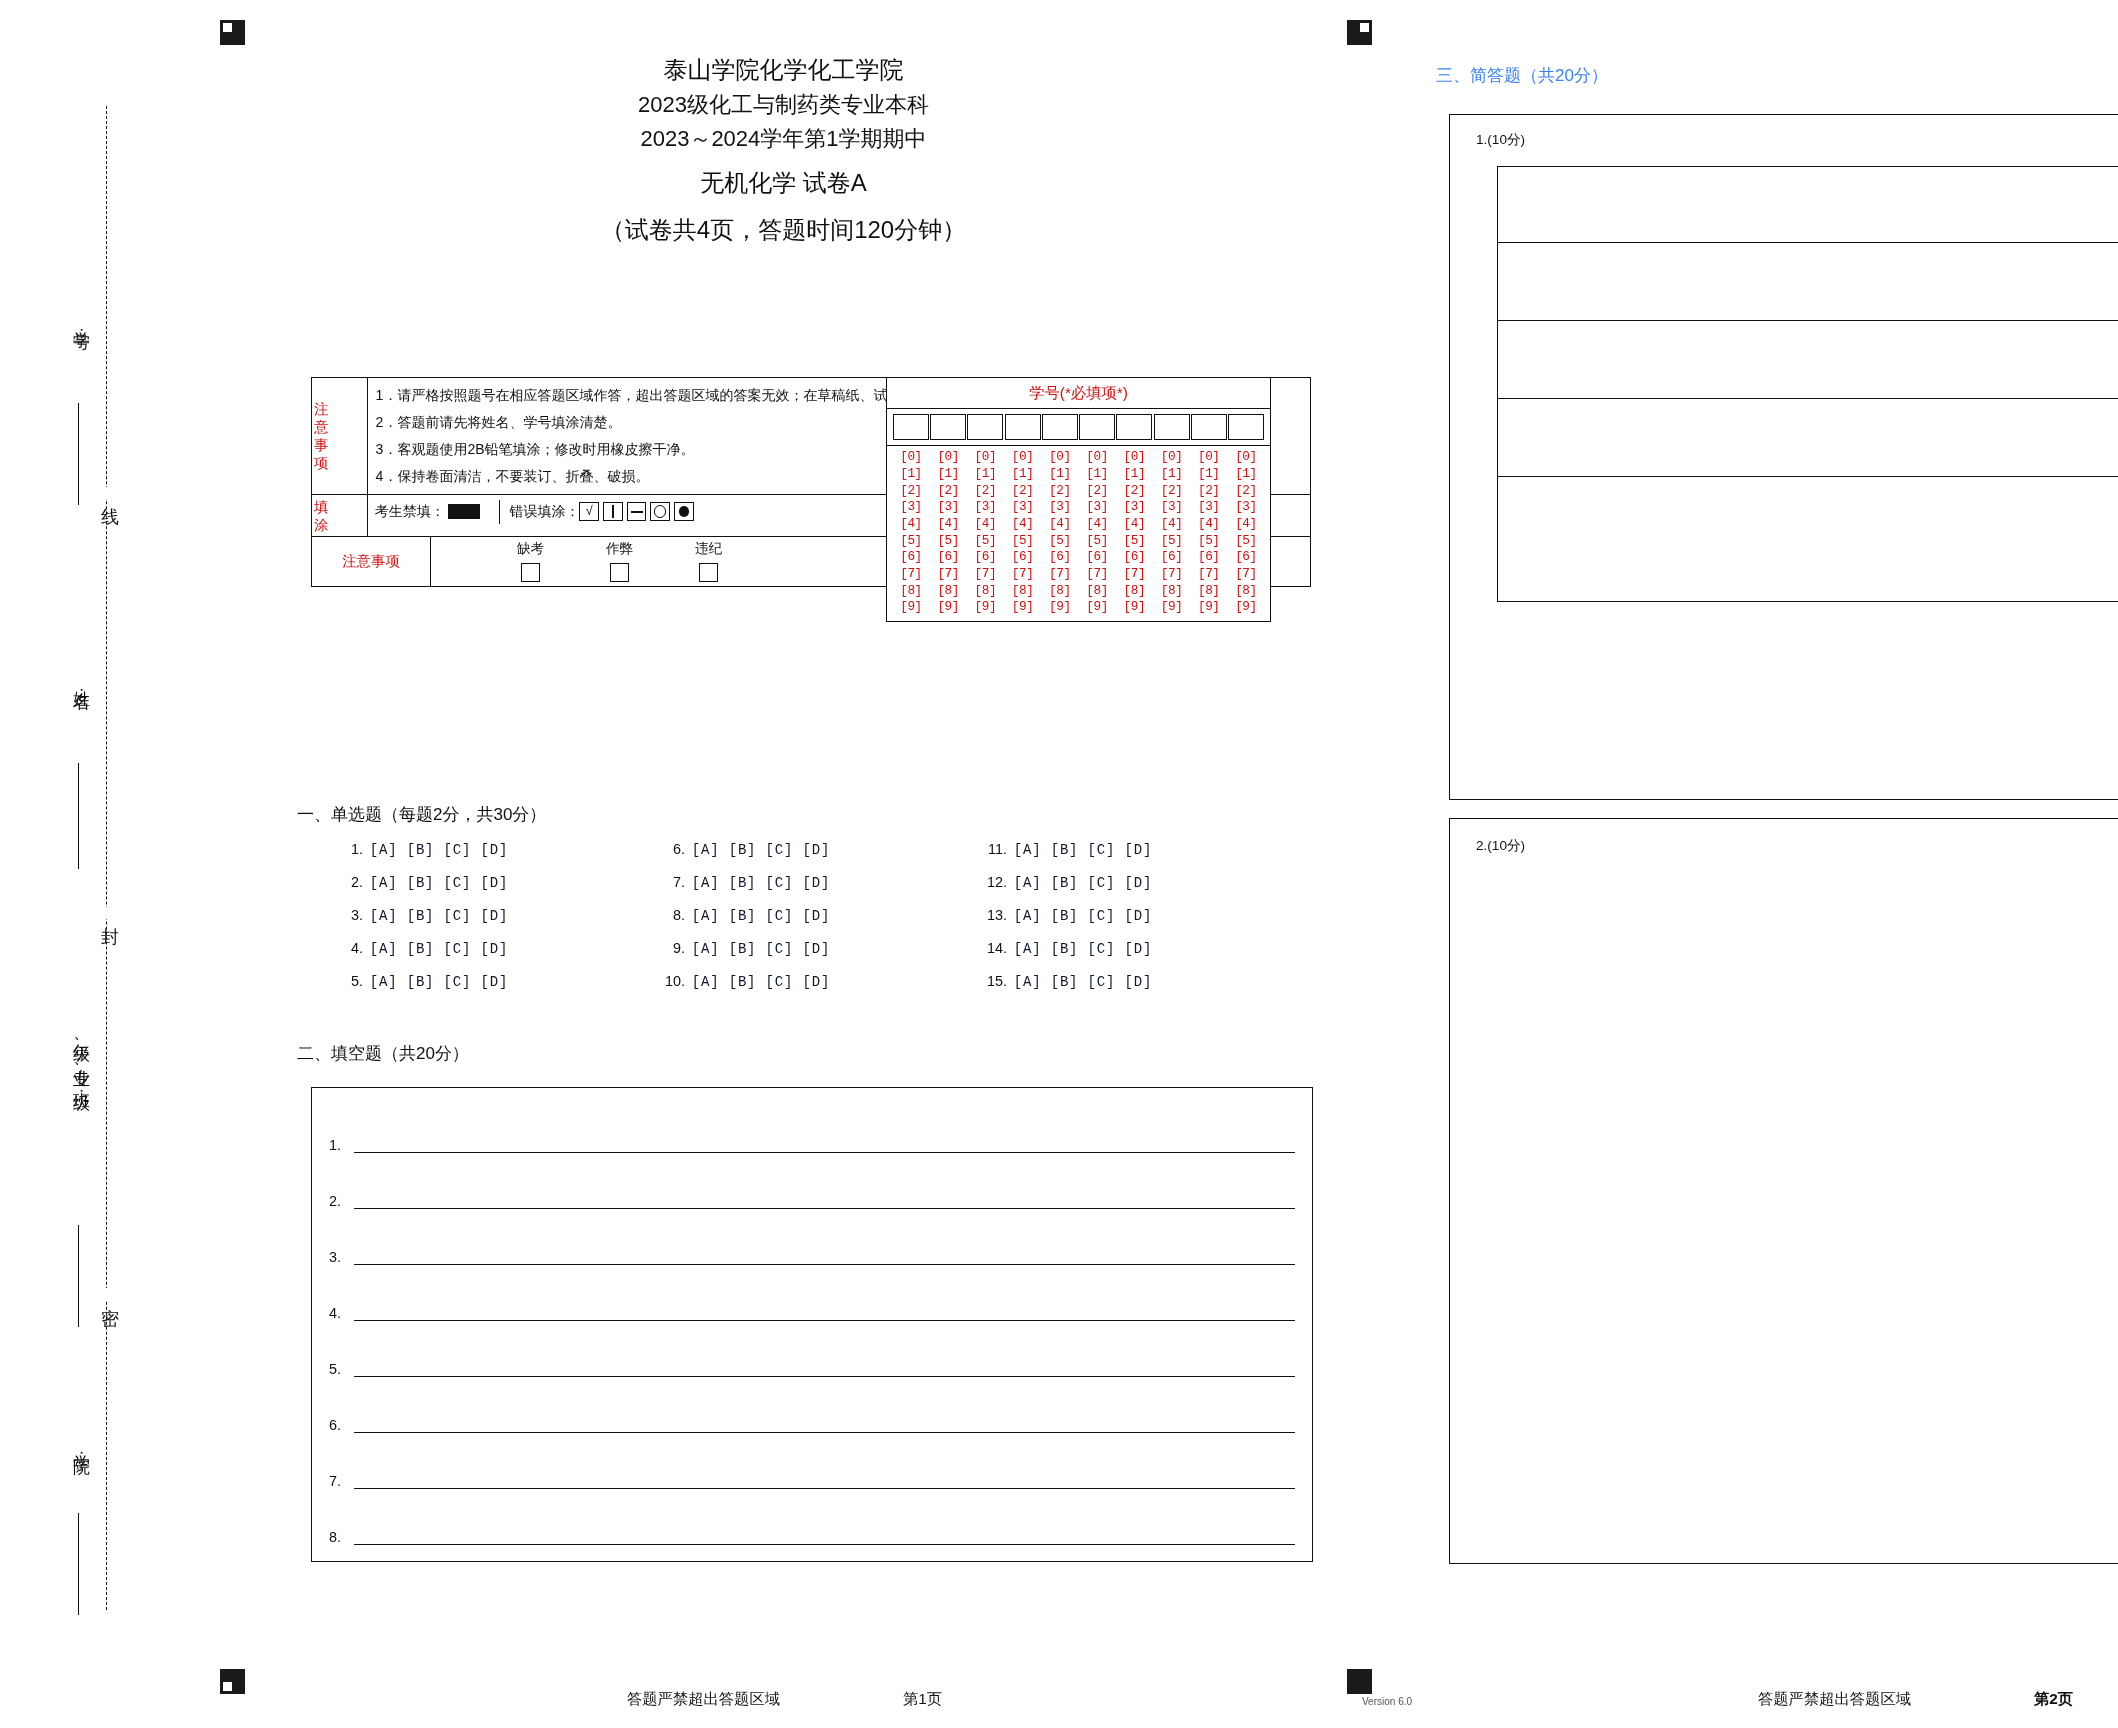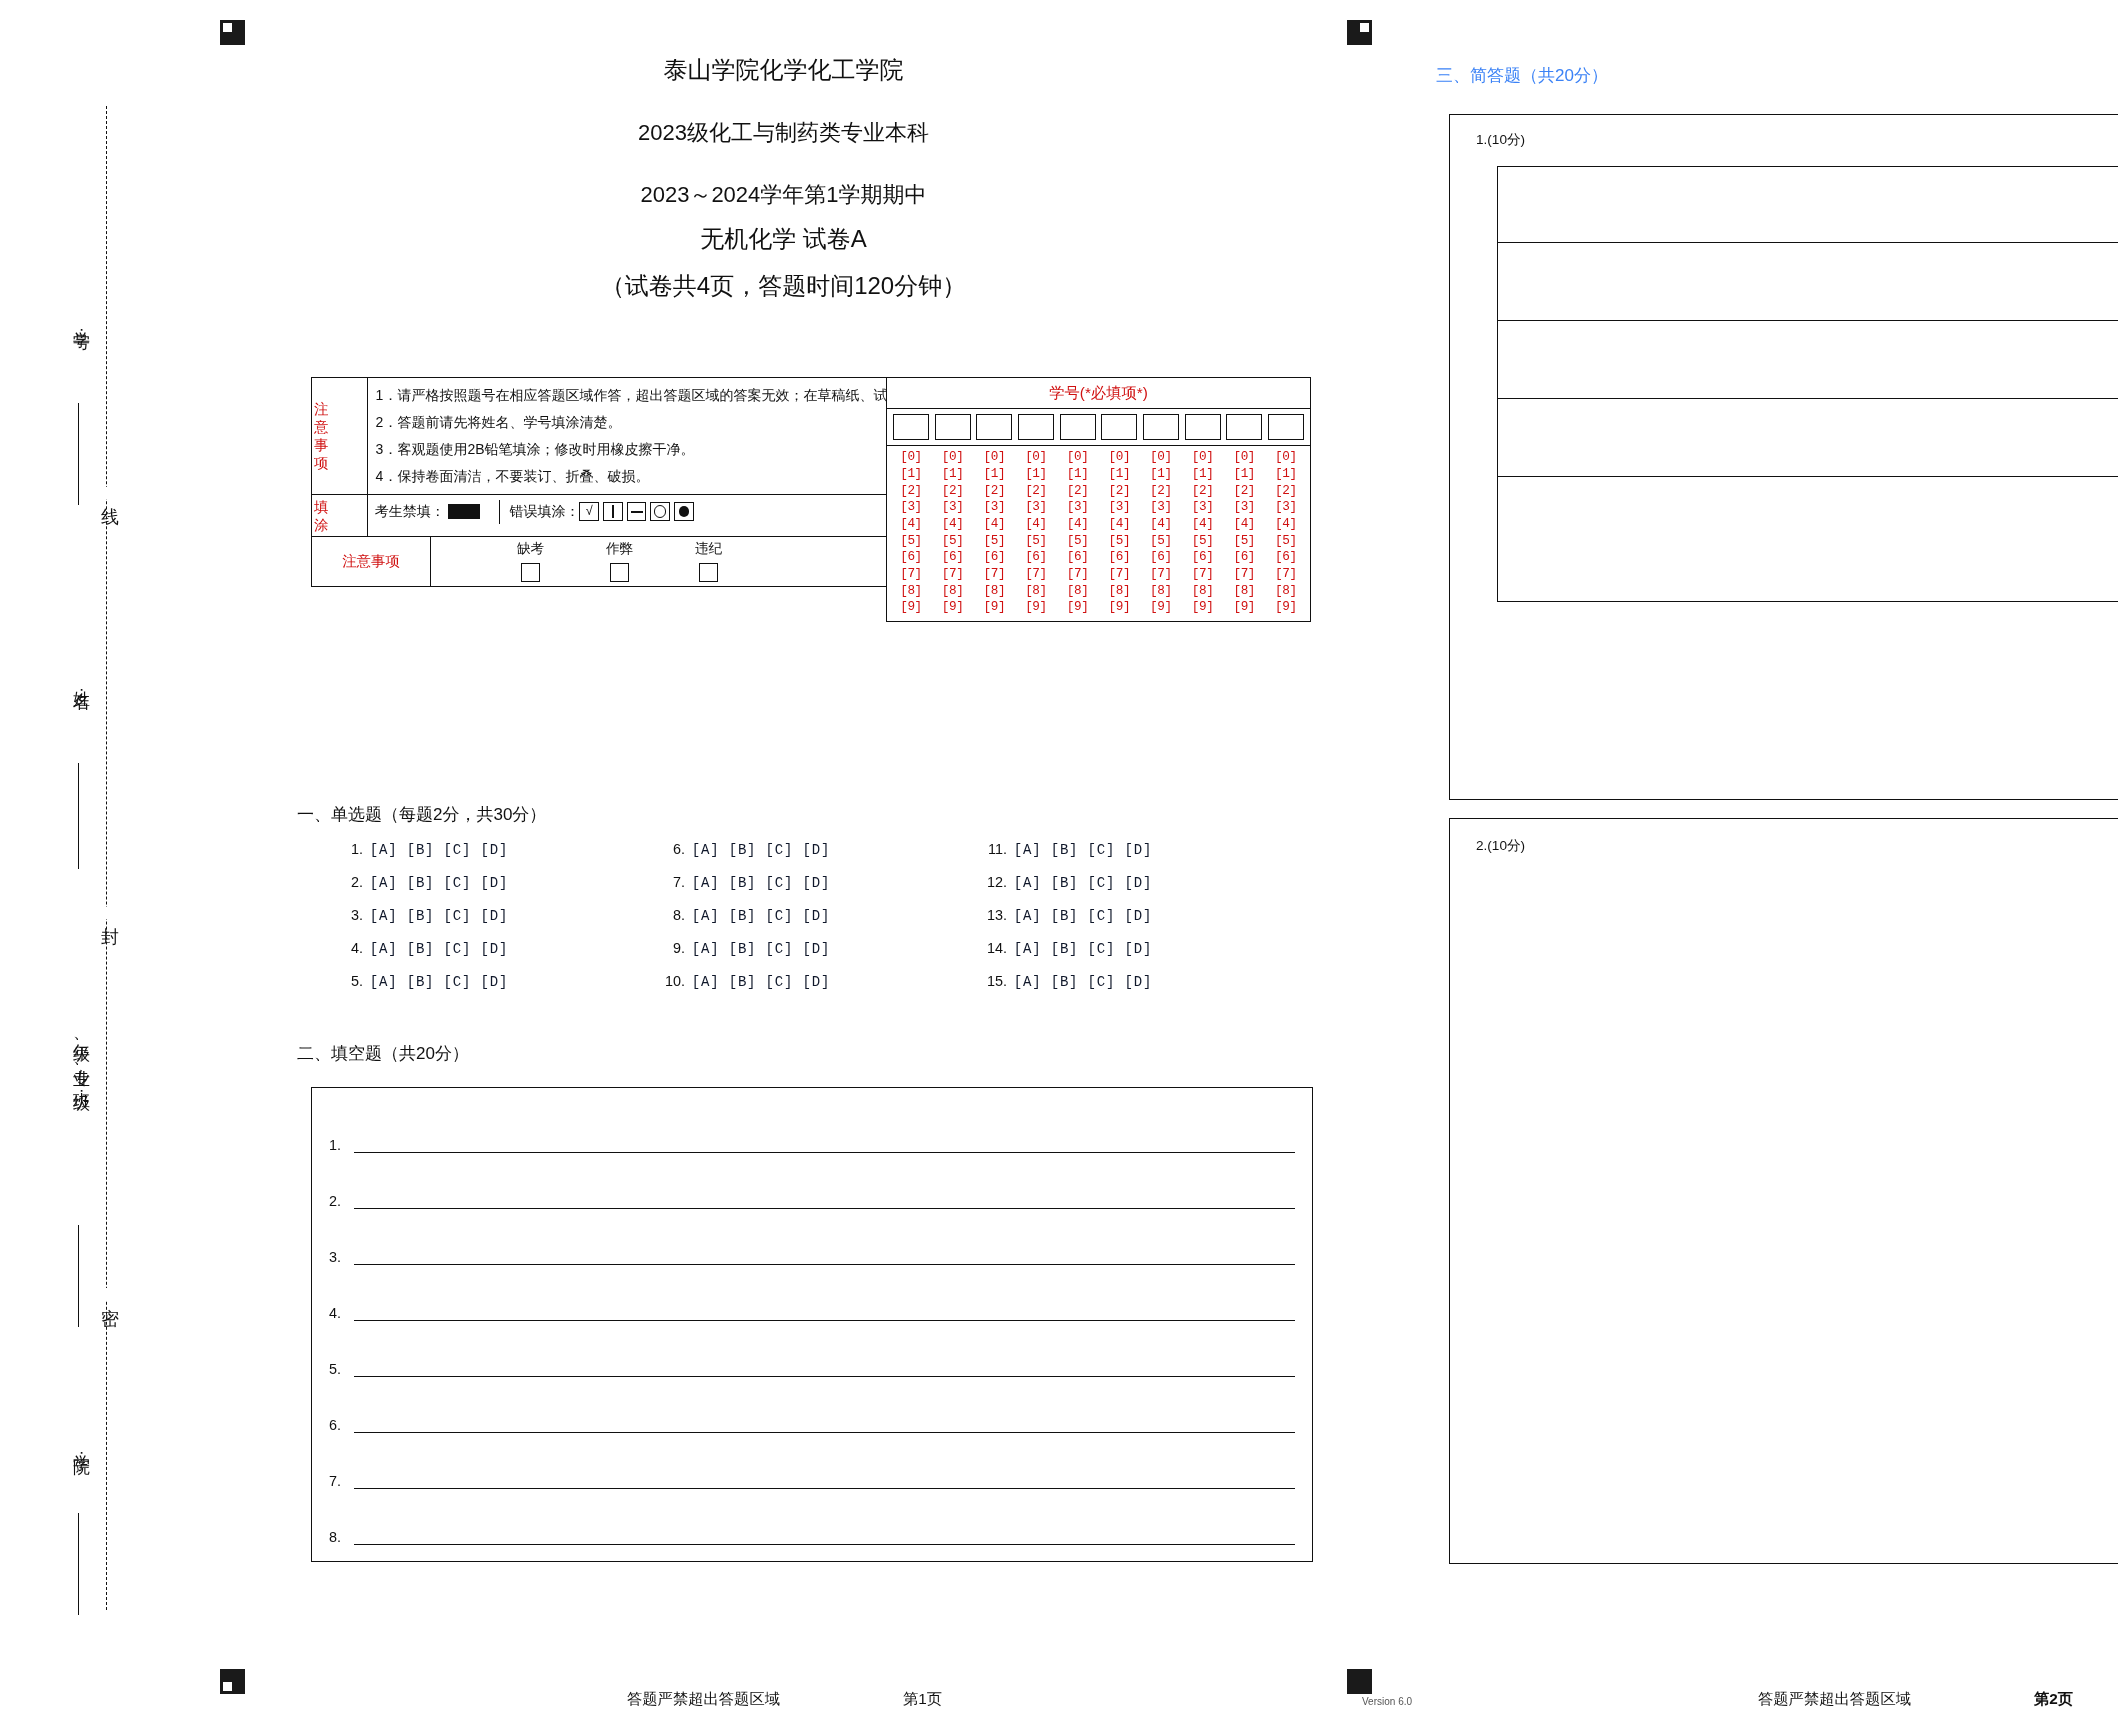--- a/index.html
+++ b/index.html
@@ -90,21 +90,20 @@
     text-align: center;
     color: #111;
   }
   .header .line {
     font-size: 24px;
     line-height: 1.55;
     white-space: nowrap;
   }
   .header .line.sub {
     font-size: 22px;
-    margin-top: 28px;
   }
 
   
   .notice-box {
     position: absolute;
     left: 311px;
     top: 377px;
     width: 1000px;
     border: 1.3px solid #111;
     box-sizing: border-box;
@@ -198,21 +197,21 @@
   .forbid-item { width: 89px; text-align: center; font-size: 13.6px; color: #111; }
   .forbid-item .bx {
     width: 19.5px; height: 18.6px; border: 1.3px solid #111; margin: 5.1px auto 0; box-sizing: border-box;
   }
 
   
   .sid {
     position: absolute;
     left: 886px;
     top: 377px;
-    width: 425px;
+    width: 385px;
     border: 1.3px solid #111;
     box-sizing: border-box;
     background: #fff;
   }
   .sid-title {
     text-align: center;
     color: #d01010;
     font-size: 15.3px;
     padding: 5.1px 0 4.2px;
     border-bottom: 1.3px solid #111;

